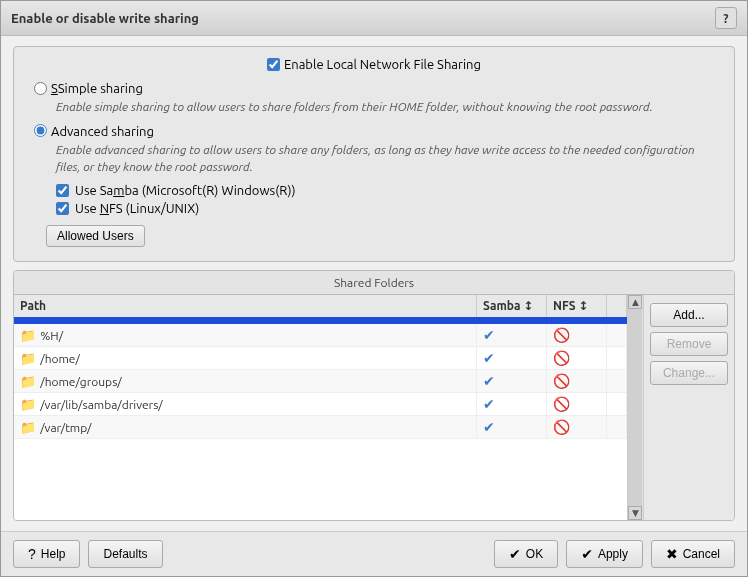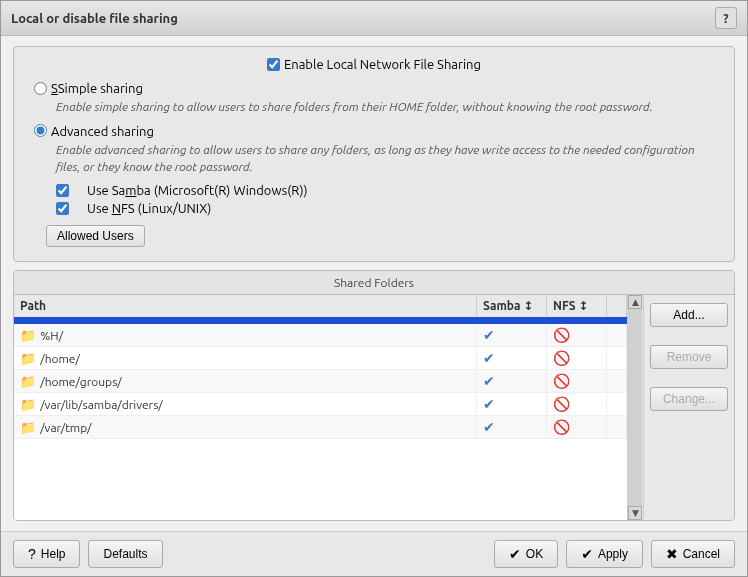--- a/index.html
+++ b/index.html
@@ -80,21 +80,21 @@
       font-size: 12px;
       color: #555;
       margin-left: 22px;
       margin-bottom: 8px;
       font-style: italic;
       line-height: 1.4;
     }
     .checkbox-row {
       display: flex;
       align-items: center;
-      gap: 18px;
+      gap: 6px;
       margin-bottom: 4px;
       margin-left: 22px;
     }
     .allowed-btn {
       margin-left: 12px;
       margin-top: 6px;
       padding: 3px 10px;
       background: linear-gradient(to bottom, #f5f5f5, #e0e0e0);
       border: 1px solid #aaa;
       border-radius: 3px;
@@ -193,21 +193,21 @@
       color: #555;
     }
     .scroll-track {
       flex: 1;
       width: 14px;
       background: #d0d0d0;
     }
     .side-buttons {
       display: flex;
       flex-direction: column;
-      gap: 18px;
+      gap: 5px;
       padding: 8px 6px;
       background: #e8e8e8;
     }
     .side-btn {
       padding: 4px 12px;
       background: linear-gradient(to bottom, #f5f5f5, #e0e0e0);
       border: 1px solid #aaa;
       border-radius: 3px;
       cursor: pointer;
       font-size: 12px;
@@ -249,21 +249,21 @@
     input[type="radio"] { accent-color: #3a7bc8; }
     input[type="checkbox"] { accent-color: #3a7bc8; }
     .underline { text-decoration: underline; }
   </style>
 </head>
 <body>
 
 <div class="window">
 
   <div class="title-bar">
-    <span class="title-text">Local or disable file sharing</span>
+    <span class="title-text">Enable or disable write sharing</span>
     <div class="help-btn-title">?</div>
   </div>
 
   <div class="content">
 
     <div class="section-box">
       <div class="enable-row">
         <input type="checkbox" id="enable-cb" checked="" style="">
         <label for="enable-cb">Enable Local Network File Sharing</label>
       </div>

